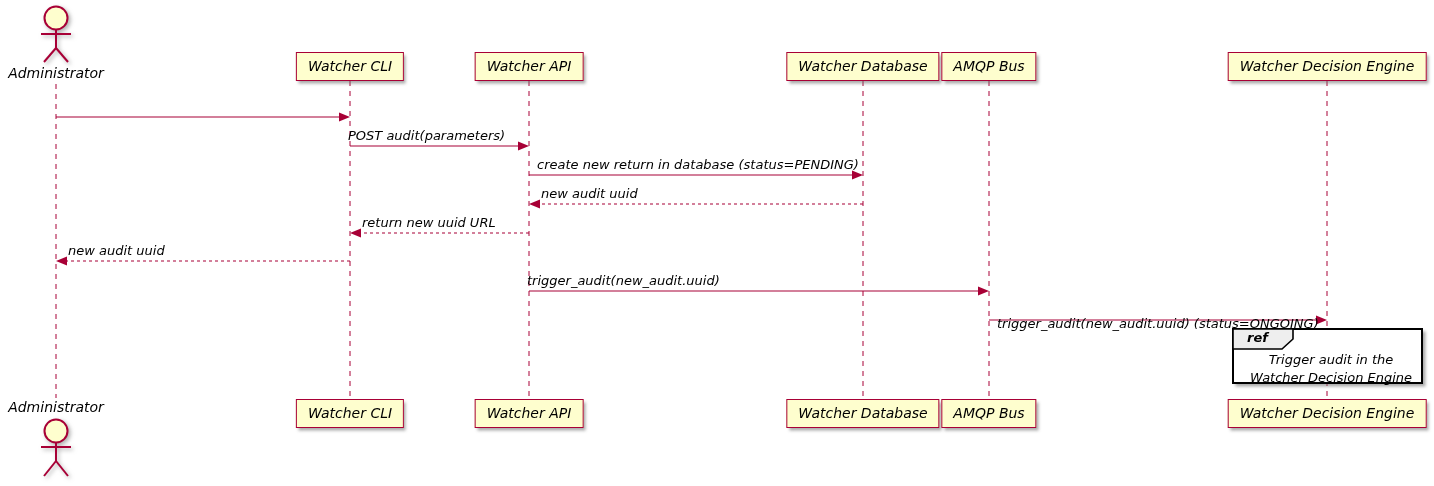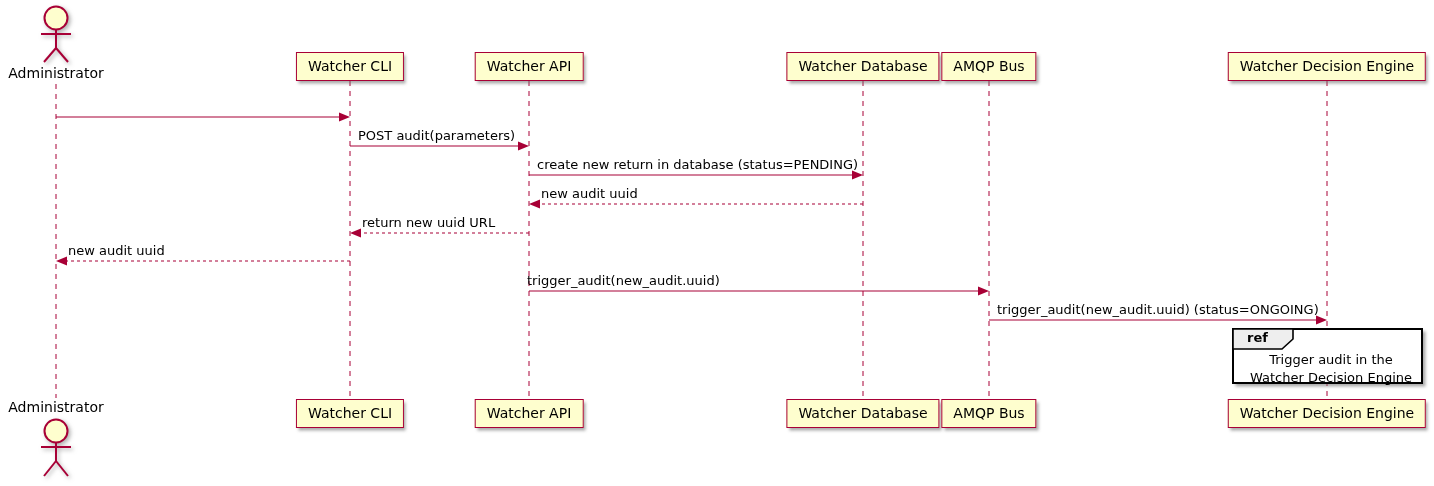--- a/index.html
+++ b/index.html
@@ -7,20 +7,21 @@
     padding: 0;
     background: var(--background, #FFFFFF);
     font-family: "DejaVu Sans", "Liberation Sans", sans-serif;
   }
   .stage {
     position: relative;
     width: 1434px;
     height: 486px;
     background: var(--background, #FFFFFF);
     overflow: hidden;
+    font-style: italic;
   }
   .layer {
     position: absolute;
     left: 0; top: 0;
     z-index: 0;
   }
   .lifeline {
     stroke: var(--line-color, #A80036);
     stroke-width: 1;
     stroke-dasharray: 5 5;
@@ -179,27 +180,27 @@
   </svg>
 
   <div class="actor-label" style="left:56px; top:65px;">Administrator</div>
 
   <div class="pbox" style="left:350px; top:52px;">Watcher CLI</div>
   <div class="pbox" style="left:529px; top:52px;">Watcher API</div>
   <div class="pbox" style="left:863px; top:52px;">Watcher Database</div>
   <div class="pbox" style="left:989px; top:52px;">AMQP Bus</div>
   <div class="pbox" style="left:1327px; top:52px;">Watcher Decision Engine</div>
 
-  <div class="msg-label" style="left:358px; top:128px;">POST audit(parameters)</div>
+  <div class="msg-label" style="left:348px; top:128px;">POST audit(parameters)</div>
   <div class="msg-label" style="left:537px; top:157px;">create new return in database (status=PENDING)</div>
   <div class="msg-label" style="left:541px; top:186px;">new audit uuid</div>
   <div class="msg-label" style="left:362px; top:215px;">return new uuid URL</div>
   <div class="msg-label" style="left:68px;  top:243px;">new audit uuid</div>
   <div class="msg-label" style="left:527px; top:273px;">trigger_audit(new_audit.uuid)</div>
-  <div class="msg-label" style="left:997px; top:302px;">trigger_audit(new_audit.uuid) (status=ONGOING)</div>
+  <div class="msg-label" style="left:997px; top:316px;">trigger_audit(new_audit.uuid) (status=ONGOING)</div>
 
   <div class="ref-box">
     <svg class="ref-head-shape" width="64" height="23" viewBox="0 0 64 23">
       <path d="M1,1 L61,1 L61,11 L50,21 L1,21 Z"></path>
     </svg>
     <div class="ref-keyword">ref</div>
     <div class="ref-body">
       <div>Trigger audit in the</div>
       <div>Watcher Decision Engine</div>
     </div>

